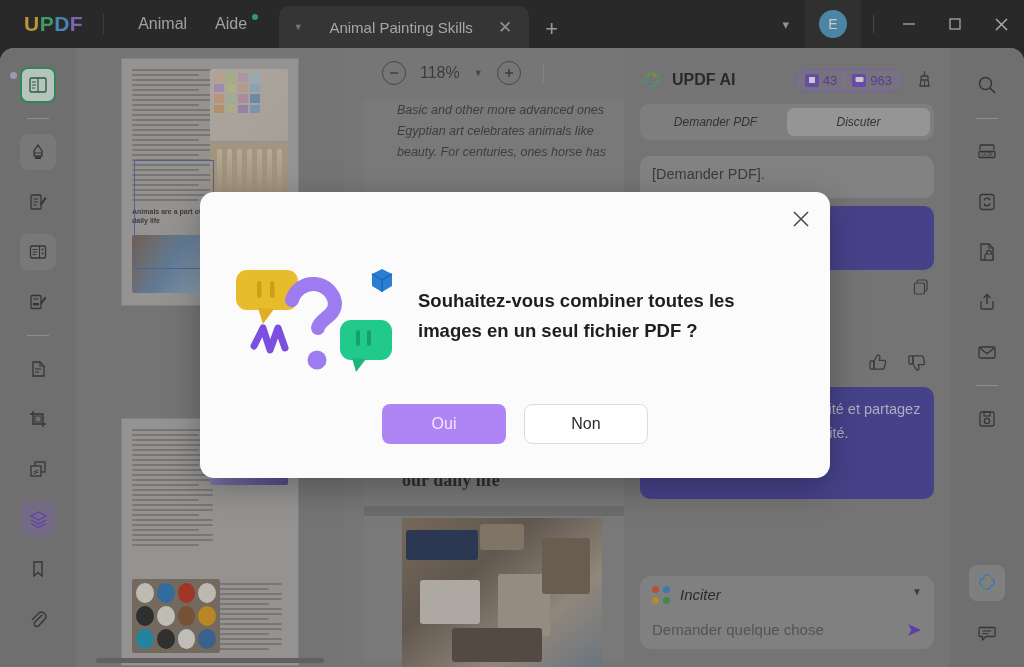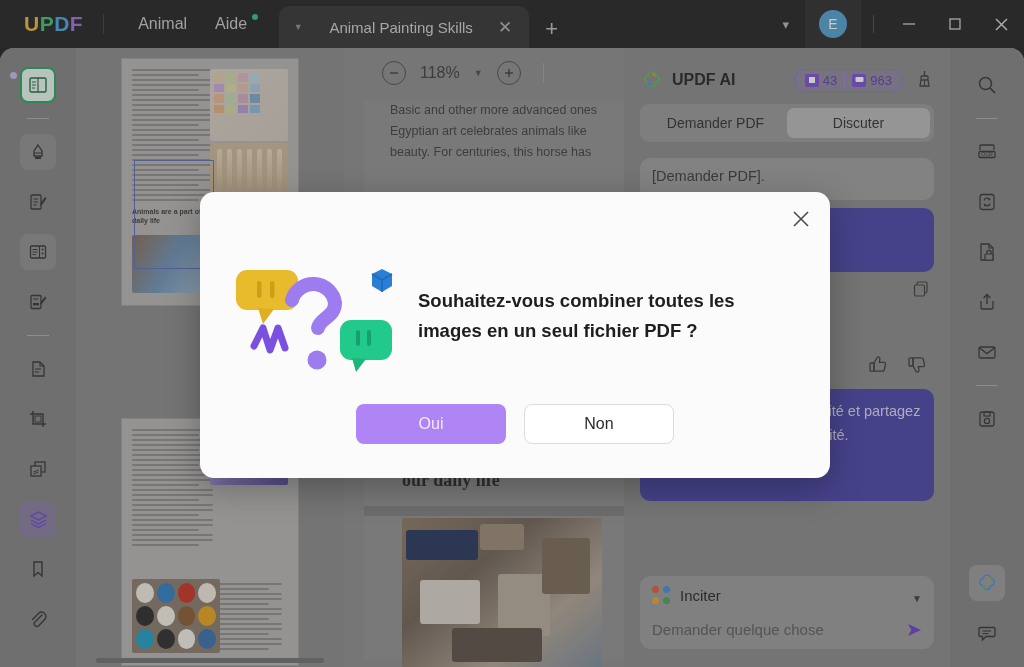--- a/index.html
+++ b/index.html
@@ -292,21 +292,22 @@
     position: absolute;
     top: 52px; left: 20px;
     width: 272px; height: 560px;
     background: #909090;
   }
   .doc-line {
     color: #3e3e3e;
     font-size: 12.5px;
     line-height: 21px;
     white-space: nowrap;
-    margin-left: 26px;
+    margin-left: 33px;
+    font-style: italic;
   }
   .doc-heading {
     position: absolute;
     left: 38px; top: 370px;
     font-family: "Liberation Serif", serif;
     font-size: 18px; font-weight: bold;
     color: #2a2a2a;
   }
   .doc-photo {
     position: absolute;
@@ -368,23 +369,24 @@
 
   .seg {
     display: flex;
     background: rgba(255,255,255,0.12);
     border-radius: 9px;
     padding: 4px;
     margin-top: 2px;
   }
   .seg-btn {
     flex: 1; text-align: center;
-    font-size: 14px; color: #2f2f2f;
+    font-size: 12px; color: #2f2f2f;
     padding: 7px 0;
     border-radius: 7px;
+    font-style: italic;
   }
   .seg-btn.on { background: #b8b8b8; }
 
   .bubble-grey {
     margin-top: 16px;
     background: rgba(255,255,255,0.17);
     border-radius: 10px;
     padding: 10px 12px;
     color: #3a3a3a; font-size: 14.5px;
     min-height: 42px;
@@ -410,22 +412,23 @@
   }
 
   .composer {
     position: absolute;
     left: 16px; right: 16px; bottom: 18px;
     background: rgba(255,255,255,0.14);
     border-radius: 11px;
     padding: 10px 12px 8px 12px;
   }
   .prompt-row {
-    display: flex; align-items: flex-end;
+    display: flex; align-items: flex-start;
     padding-bottom: 14px;
+    font-style: italic;
   }
   .dots4 {
     width: 18px; height: 18px;
     display: grid; grid-template-columns: 1fr 1fr; gap: 3px;
     margin-right: 10px;
   }
   .dots4 i { display:block; width: 7px; height: 7px; border-radius: 50%; }
   .prompt-label { color: #252525; font-size: 15px; }
   .prompt-caret { margin-left: auto; color: #3a3a3a; font-size: 10px; }
   .ask-row { display: flex; align-items: center; }
@@ -473,21 +476,21 @@
     color: #1e1e1e;
     line-height: 30px;
   }
   .modal-actions {
     position: absolute;
     left: 0; right: 0; bottom: 34px;
     display: flex; justify-content: center;
     gap: 18px;
   }
   .btn {
-    width: 150px; height: 40px;
+    width: 124px; height: 40px;
     border-radius: 8px;
     font-size: 16px;
     display: flex; align-items: center; justify-content: center;
     border: none;
     font-family: "Liberation Sans", sans-serif;
   }
   .btn-yes { background: #af85f5; color: #f3e9ff; }
   .btn-no  { background: #ffffff; color: #2b2b2b; border: 1px solid #dcdcdc; }
 </style>
 </head>
@@ -788,21 +791,21 @@
               <line x1="2" y1="6" x2="10" y2="6" stroke="#3f3f3f" stroke-width="1.5"></line>
               <line x1="6" y1="2" x2="6" y2="10" stroke="#3f3f3f" stroke-width="1.5"></line>
             </svg>
         </div>
         <div class="vtool-sep"></div>
       </div>
 
       <div class="page">
         <div class="doc-line">Basic and other more advanced ones</div>
         <div class="doc-line">Egyptian art celebrates animals like</div>
-        <div class="doc-line">beauty. For centuries, this horse has</div>
+        <div class="doc-line">beauty. For centuries, ones horse has</div>
         <div class="page-divider"></div>
         <div class="doc-heading">our daily life</div>
         <div class="doc-photo">
           <div class="blob" style="left:4px;top:12px;width:72px;height:30px;background:#24355c"></div>
           <div class="blob" style="left:78px;top:6px;width:44px;height:26px;background:#9a8a78"></div>
           <div class="blob" style="left:18px;top:62px;width:60px;height:44px;background:#d8d3c9"></div>
           <div class="blob" style="left:96px;top:56px;width:52px;height:62px;background:#b6ab9c"></div>
           <div class="blob" style="left:140px;top:20px;width:48px;height:56px;background:#7b6a58"></div>
           <div class="blob" style="left:50px;top:110px;width:90px;height:34px;background:#5c5146"></div>
         </div>

